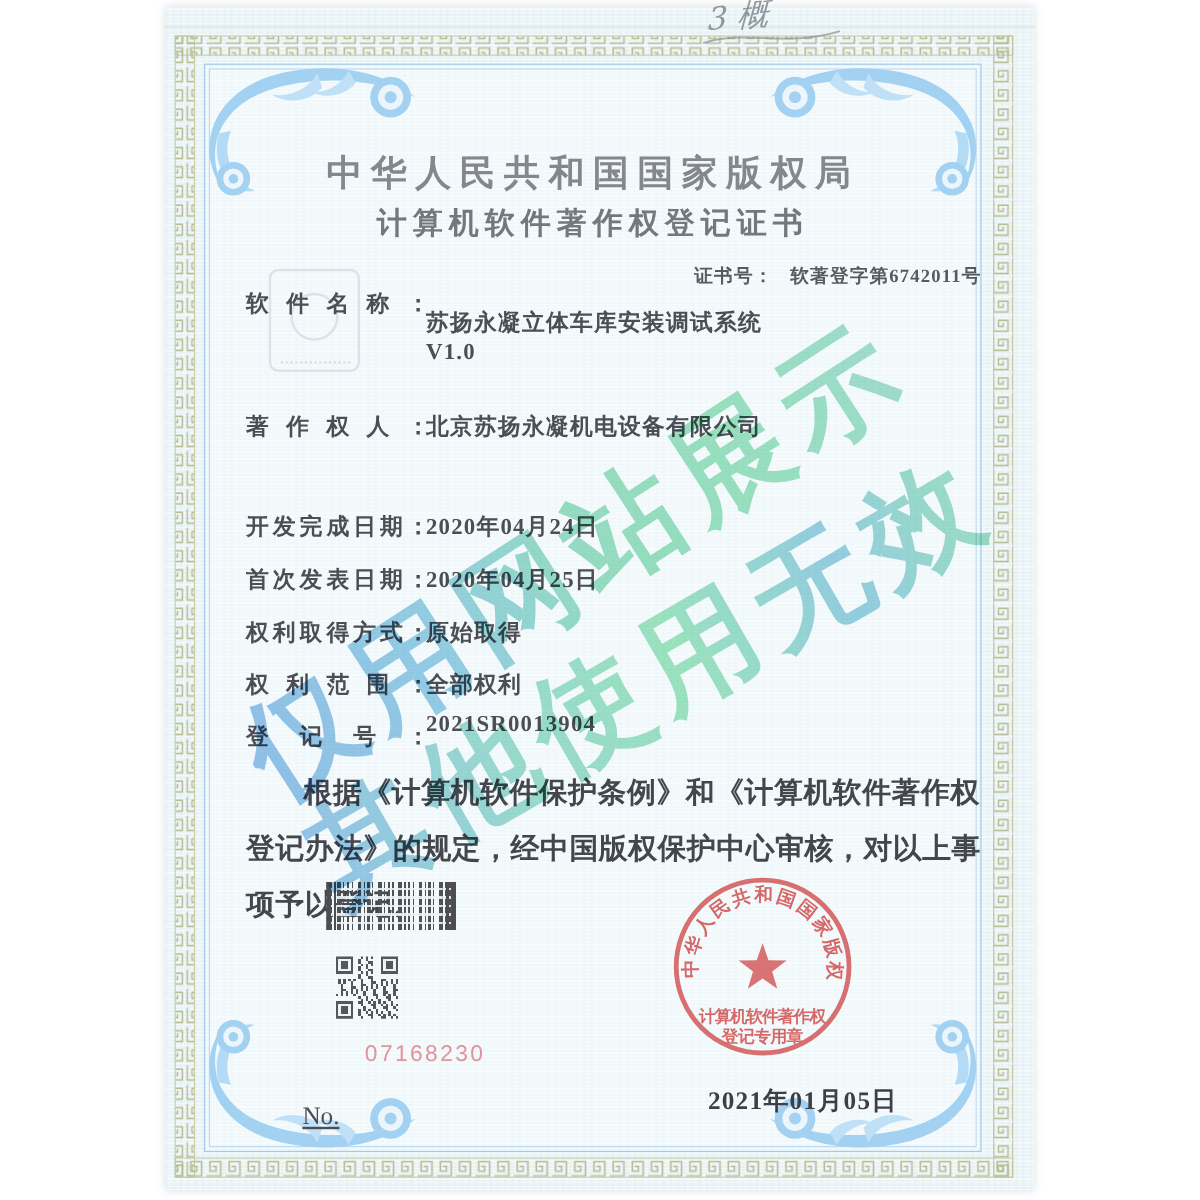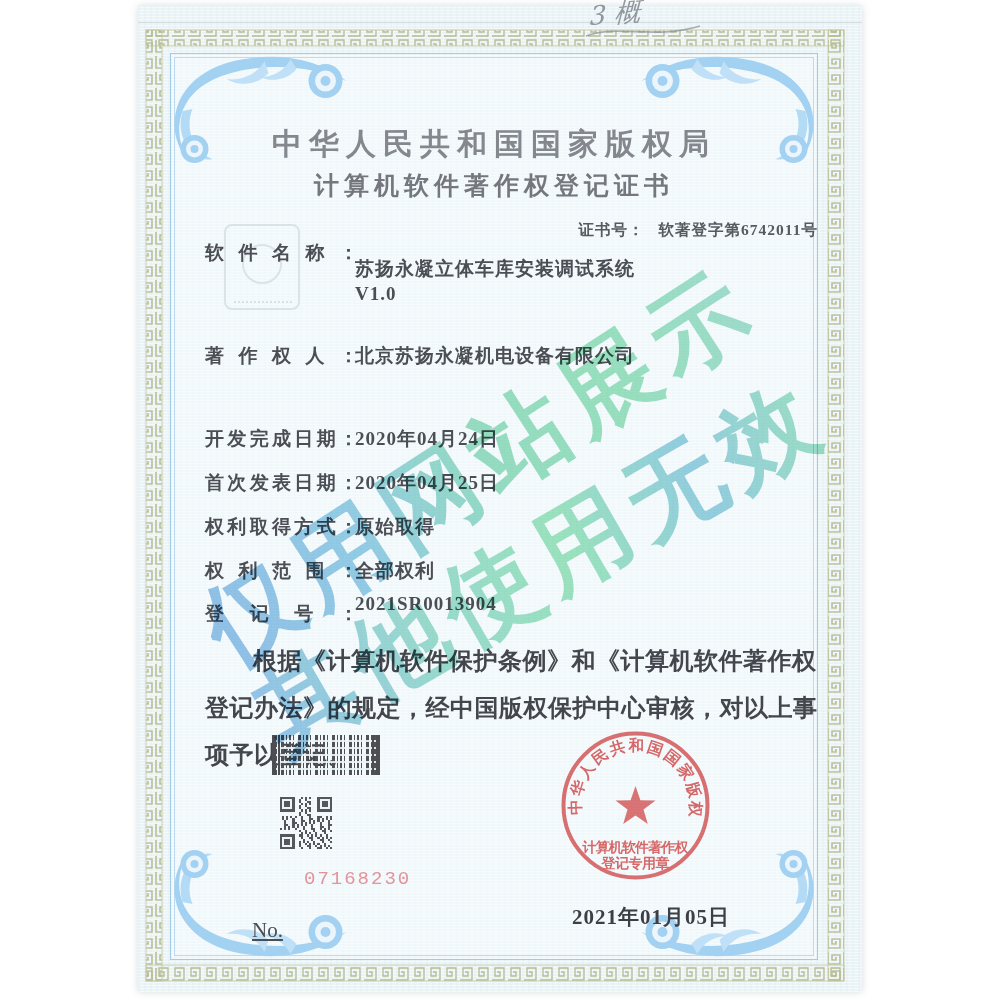--- a/index.html
+++ b/index.html
@@ -65,27 +65,27 @@
         rgba(0,0,0,0) 5px 9px, #505256 9px 12px, rgba(0,0,0,0) 12px 14px, #505256 14px 15px,
         rgba(0,0,0,0) 15px 17px); }
   .barcode .guard { position:absolute; top:0; width:11px; height:40px;
     background:repeating-linear-gradient(90deg,#4c4e52 0 4px, rgba(0,0,0,0) 4px 6px, #4c4e52 6px 8px, rgba(0,0,0,0) 8px 11px); }
   .barcode .g-l { left:0; } .barcode .g-r { right:0; transform:scaleX(-1); }
   .qr { position:absolute; left:141px; top:791px; width:54px; height:52px; }
 
   
   .serial-prefix { position:absolute; left:114px; top:912px; font-size:21px; color:#4a4d52;text-decoration:underline; }
   .serial-number { position:absolute; left:166px; top:862px; font-size:19px;
-    font-family:Liberation Mono, monospace; letter-spacing:2px;
+    font-family:Liberation Sans, sans-serif; letter-spacing:2px;
     color:#df8f97; opacity:.95; }
 
   
   .seal { position:absolute; left:420px; top:722px; width:155px; height:155px;
     mix-blend-mode:multiply; opacity:.9; }
-  .issue-date { position:absolute; left:427px; top:897px; width:165px; text-align:right;
+  .issue-date { position:absolute; left:452px; top:897px; width:165px; text-align:left;
     font-size:21px; font-weight:700; letter-spacing:1px; color:#3c3f45; }
 
   
   .wm { position:absolute; white-space:nowrap; font-family:"Liberation Sans","DejaVu Sans",sans-serif;
     font-weight:700; font-size:96px; letter-spacing:10px;
     -webkit-background-clip:text; background-clip:text; color:transparent;
     mix-blend-mode:multiply; opacity:.78; transform-origin:center; }
   .wm1 { left:342px; top:462px; transform:translate(-50%,-50%) rotate(-33deg);
     background-image:linear-gradient(94deg,#78b2e4 0%,#7cc2e0 28%,#7fd8b2 52%,#82dcae 74%,#8cd8c0 100%); }
   .wm2 { left:404px; top:561px; transform:translate(-50%,-50%) rotate(-30deg);

